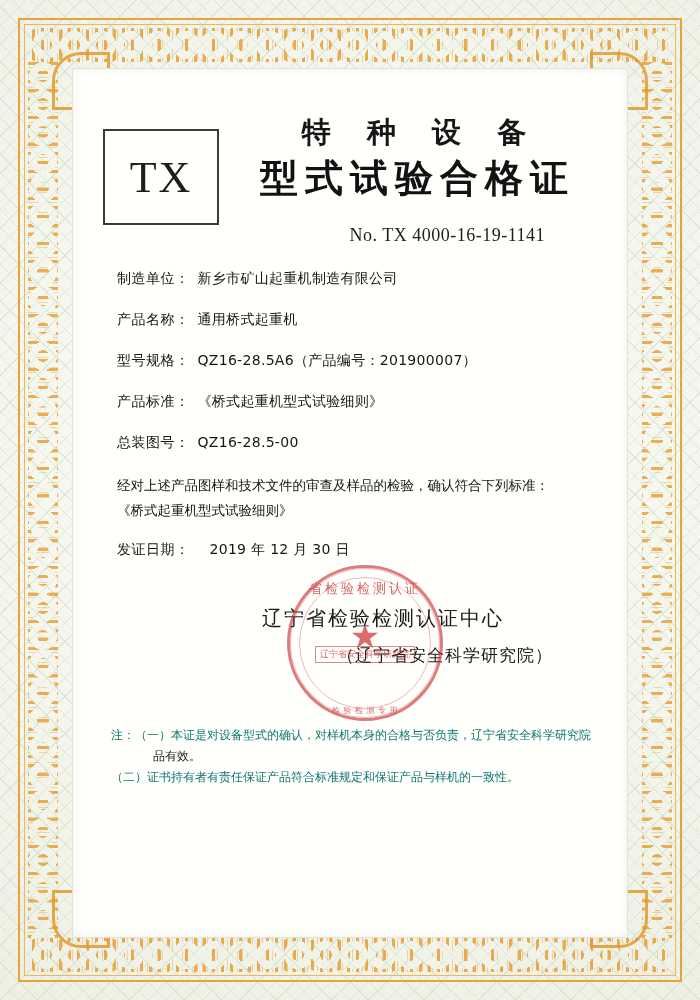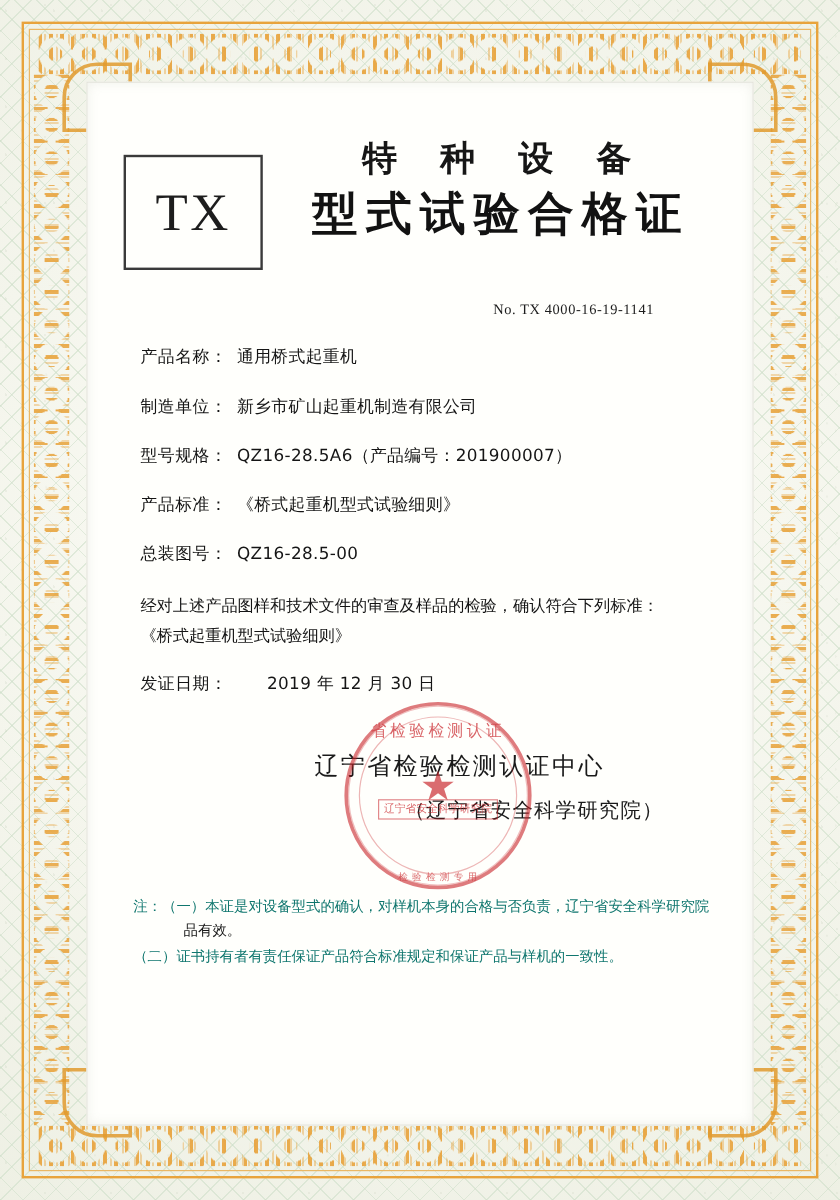--- a/index.html
+++ b/index.html
@@ -170,23 +170,22 @@
     font-size: 38px;
     font-weight: bold;
     letter-spacing: 7px;
     color: #121212;
     margin-top: 0;
     text-indent: 7px;
   }
   .cert-no {
     text-align: right;
     font-family: "Liberation Serif", "DejaVu Serif", serif;
-    font-size: 12px;
+    font-size: 18px;
     color: #1d1d1d;
-    margin-top: 26px;
     padding-right: 52px;
     letter-spacing: .5px;
   }
 
   
   .fields {
     margin-top: 22px;
     padding-left: 14px;
   }
   .field-row {
@@ -216,21 +215,20 @@
     padding-left: 14px;
   }
   .issue-row {
     display: flex;
     align-items: flex-end;
     font-size: 14px;
     color: #151515;
     font-family: "DejaVu Sans", "Liberation Sans", sans-serif;
     padding-left: 14px;
     margin-top: 18px;
-    gap: 13px;
   }
   .issue-row .field-value { margin-left: 20px; }
 
   
   .issuer-block {
     position: relative;
     margin-top: 30px;
     height: 112px;
   }
   .issuer-lines {
@@ -321,21 +319,21 @@
     padding: 0 4px 0 8px;
   }
   .note-line {
     font-family: "DejaVu Sans", "Liberation Sans", sans-serif;
     font-size: 12px;
     color: #0f766e;
     line-height: 1.75;
     display: flex;
   }
   .note-cont {
-    font-family: Liberation Mono, monospace;
+    font-family: Liberation Serif, serif;
     font-size: 12px;
     color: #171717;
     line-height: 1.75;
     padding-left: 42px;
   }
 </style>
 </head>
 <body>
 
 <div class="certificate">
@@ -362,26 +360,26 @@
       <div class="titles">
         <div class="title-main">特 种 设 备</div>
         <div class="title-sub">型式试验合格证</div>
       </div>
     </div>
 
     <div class="cert-no">No. TX 4000-16-19-1141</div>
 
     <div class="fields">
       <div class="field-row">
+        <span class="field-label">制造单位：</span>
+        <span class="field-value">新乡市矿山起重机制造有限公司</span>
+      </div>
+      <div class="field-row">
         <span class="field-label">产品名称：</span>
         <span class="field-value">通用桥式起重机</span>
-      </div>
-      <div class="field-row">
-        <span class="field-label">制造单位：</span>
-        <span class="field-value">新乡市矿山起重机制造有限公司</span>
       </div>
       <div class="field-row">
         <span class="field-label">型号规格：</span>
         <span class="field-value">QZ16-28.5A6（产品编号：201900007）</span>
       </div>
       <div class="field-row">
         <span class="field-label">产品标准：</span>
         <span class="field-value">《桥式起重机型式试验细则》</span>
       </div>
       <div class="field-row">

